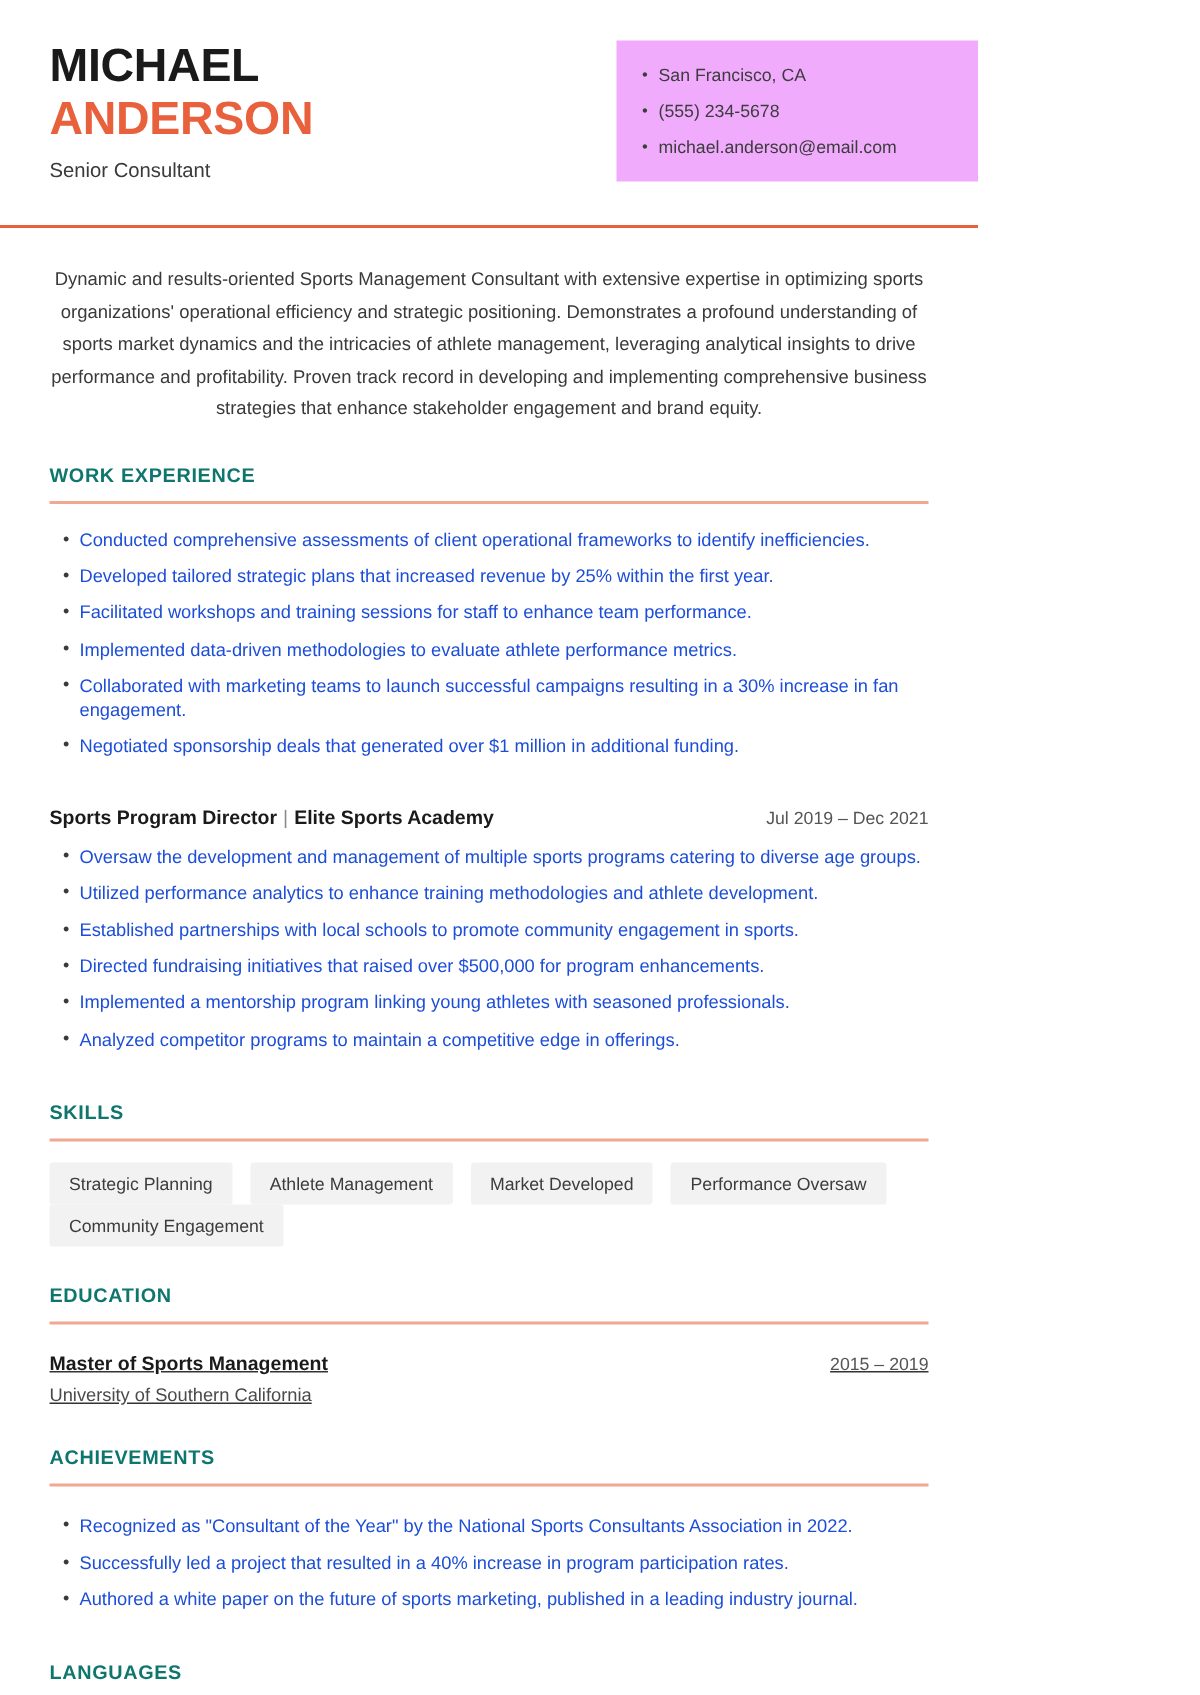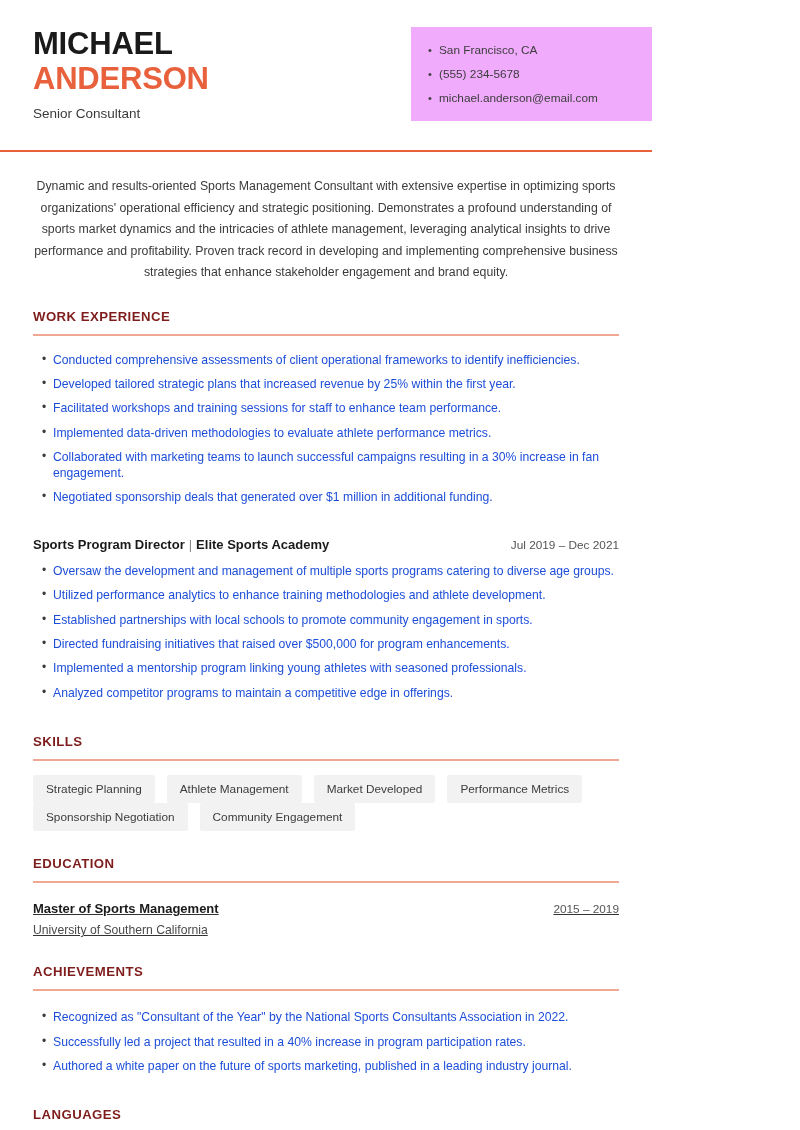--- a/index.html
+++ b/index.html
@@ -102,21 +102,21 @@
     color: #3a3a3a;
     text-align: center;
   }
 
   .section {
     margin-top: 25px;
   }
   .section-title {
     font-size: 13.2px;
     font-weight: bold;
-    color: #7f1d1d;
+    color: #0f766e;
     letter-spacing: 0.45px;
     margin: 0;
     line-height: 16px;
   }
   .section-rule {
     height: 2px;
     background: #f0a892;
     margin-top: 9px;
   }
 
@@ -257,22 +257,21 @@
       </div>
     </div>
 
     <div class="section">
       <h2 class="section-title">SKILLS</h2>
       <div class="section-rule"></div>
       <div class="chips">
         <span class="chip">Strategic Planning</span>
         <span class="chip">Athlete Management</span>
         <span class="chip">Market Developed</span>
-        <span class="chip">Performance Metrics</span>
-        <span class="chip">Sponsorship Negotiation</span>
+        <span class="chip">Performance Oversaw</span>
         <span class="chip">Community Engagement</span>
       </div>
     </div>
 
     <div class="section">
       <h2 class="section-title">EDUCATION</h2>
       <div class="section-rule"></div>
       <div class="edu-entry">
         <div class="entry-head">
           <div class="entry-title">Master of Sports Management</div>

